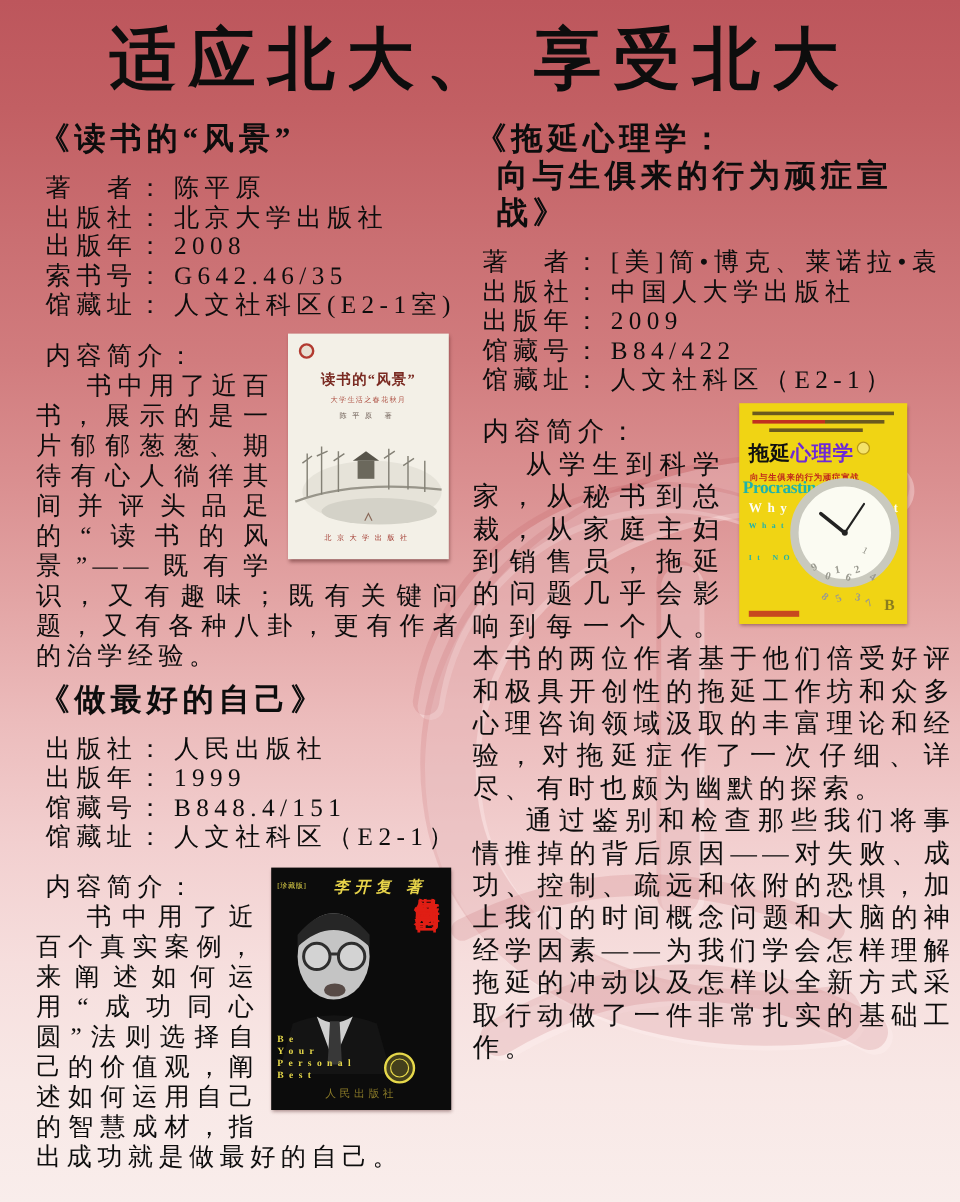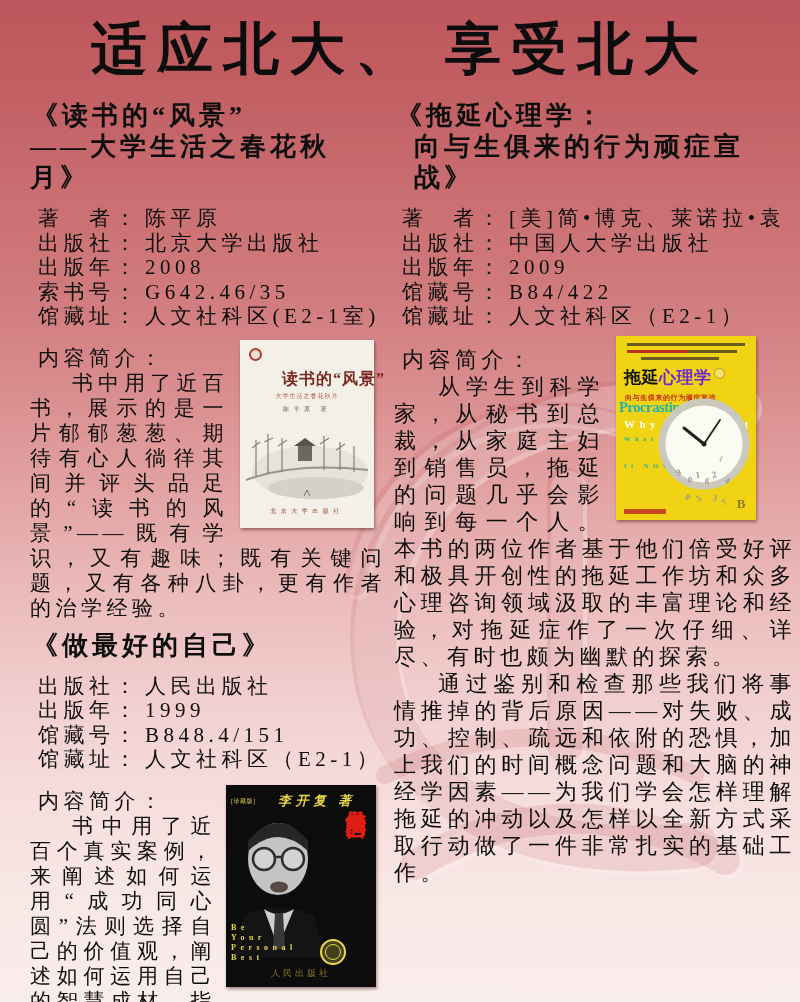--- a/index.html
+++ b/index.html
@@ -38,22 +38,22 @@
   .syn-label { padding-left:8px; }
   .synopsis p { text-indent:2em; text-align:justify; }
 
   
   .cover1 {
     float:right; width:134px; height:188px; margin:-6px 12px 8px 12px;
     position:relative; background:#f3f0e7; box-shadow:1px 2px 3px rgba(60,10,12,.45);
   }
   .c1-seal { position:absolute; top:8px; left:9px; width:13px; height:13px; border-radius:50%;
              border:2px solid #b23a30; background:#e8dfd2; }
-  .c1-title { position:absolute; top:26px; left:11px; width:100%; text-align:right;
-              font-size:16px; font-weight:bold; color:#7a2a22; letter-spacing:1px; }
+  .c1-title { position:absolute; top:26px; left:0; width:100%; text-align:center;
+              font-size:12px; font-weight:bold; color:#7a2a22; letter-spacing:1px; }
   .c1-sub   { position:absolute; top:44px; left:0; width:100%; text-align:center;
               font-size:6px; color:#b05548; letter-spacing:1px; }
   .c1-author{ position:absolute; top:57px; left:0; width:100%; text-align:center;
               font-size:6px; color:#6a5a52; }
   .c1-art   { position:absolute; left:4px; top:70px; width:126px; height:96px; }
   .c1-pub   { position:absolute; bottom:4px; left:0; width:100%; text-align:center;
               font-size:6px; color:#a23a30; }
 
   
   .cover2 {
@@ -121,21 +121,20 @@
     </g>
   </svg>
 
   <h1 class="page-title">适应北大、 享受北大</h1>
 
   <div class="col col-left">
 
     <section>
       <h2 class="bk-title">
         <span>《读书的“风景”</span>
-        <span class="l2">——大学生活之春花秋月》</span>
       </h2>
       <div class="fields">
         <div class="field"><span class="lbl">著　者：</span><span class="val">陈平原</span></div>
         <div class="field"><span class="lbl">出版社：</span><span class="val">北京大学出版社</span></div>
         <div class="field"><span class="lbl">出版年：</span><span class="val">2008</span></div>
         <div class="field"><span class="lbl">索书号：</span><span class="val">G642.46/35</span></div>
         <div class="field"><span class="lbl">馆藏址：</span><span class="val">人文社科区(E2-1室)</span></div>
       </div>
       <div class="synopsis">
 

